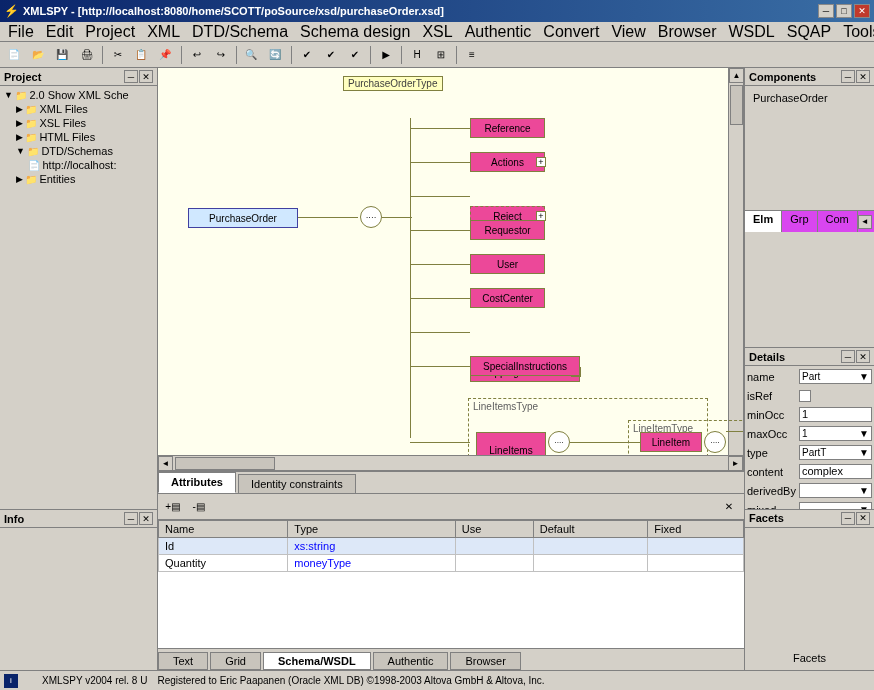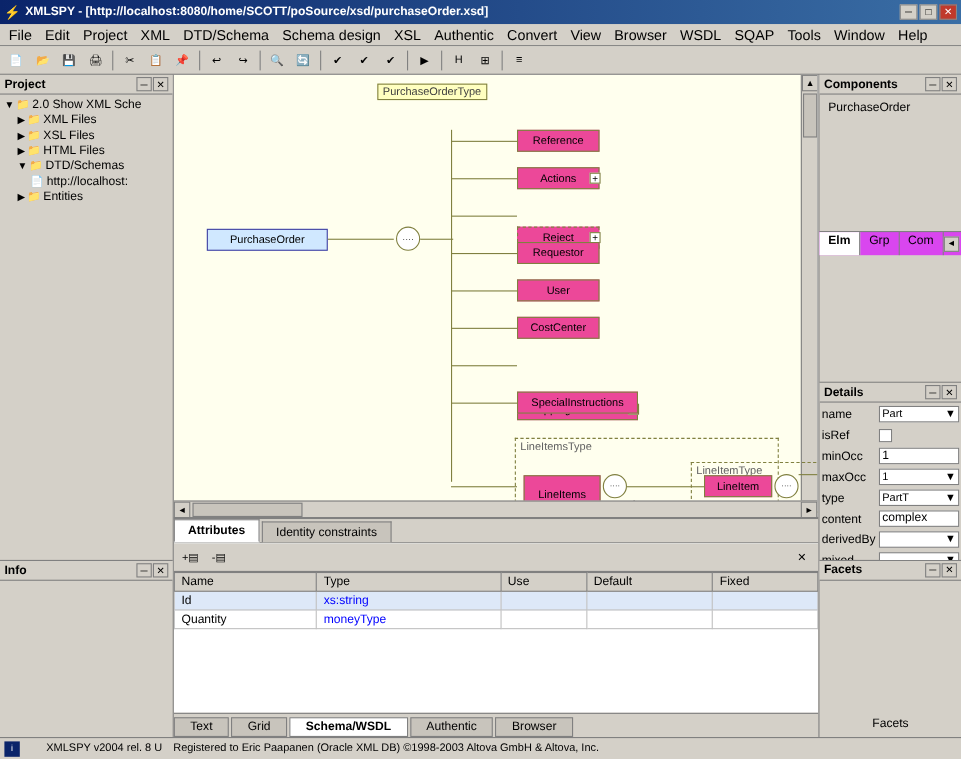--- a/index.html
+++ b/index.html
@@ -28,21 +28,21 @@
     .title-ctrl-red { background: #c0392b !important; color: white !important; }
     
     
     #menu-bar {
       background: #d4d0c8;
       height: 20px;
       display: flex;
       align-items: center;
       border-bottom: 1px solid #808080;
       padding: 4px 2px;
-      font-size: 13px;
+      font-size: 16px;
     }
     .menu-item {
       padding: 2px 6px;
       cursor: pointer;
       white-space: nowrap;
     }
     
     
     #toolbar {
       background: #d4d0c8;
@@ -589,21 +589,21 @@
 
         <div class="schema-group-box" style="left:310px; top:330px; width:240px; height:110px;">
           <span style="font-size:10px;color:#606060;position:absolute;top:2px;left:4px;">LineItemsType</span>
         </div>
 
         <div class="schema-group-box" style="left:470px; top:352px; width:200px; height:110px;">
           <span style="font-size:10px;color:#606060;position:absolute;top:2px;left:4px;">LineItemType</span>
         </div>
 
         <div style="position:absolute; left:252px; top:374px; width:60px; height:1px; background:#808040;"></div>
-        <div class="schema-box" style="left:318px; top:364px; width:70px; height:36px;">LineItems</div>
+        <div class="schema-box" style="left:318px; top:364px; width:70px; height:36px;text-decoration:underline;">LineItems</div>
 
         <div style="position:absolute; left:390px; top:363px; width:22px; height:22px; border-radius:50%; background:white; border:1px solid #808040; display:flex;align-items:center;justify-content:center;font-size:7px;">····</div>
 
         <div style="position:absolute; left:412px; top:374px; width:70px; height:1px; background:#808040;"></div>
         <div class="schema-box" style="left:482px; top:364px; width:62px; height:20px;">LineItem</div>
 
         <div style="position:absolute; left:546px; top:363px; width:22px; height:22px; border-radius:50%; background:white; border:1px solid #808040; display:flex;align-items:center;justify-content:center;font-size:7px;">····</div>
 
         <div style="position:absolute; left:568px; top:363px; width:40px; height:1px; background:#808040;"></div>
 

